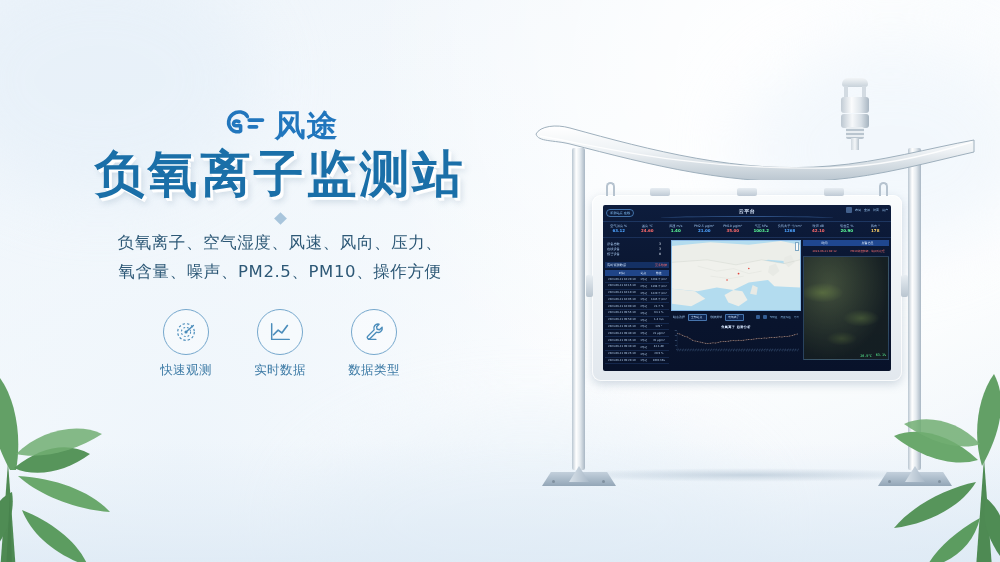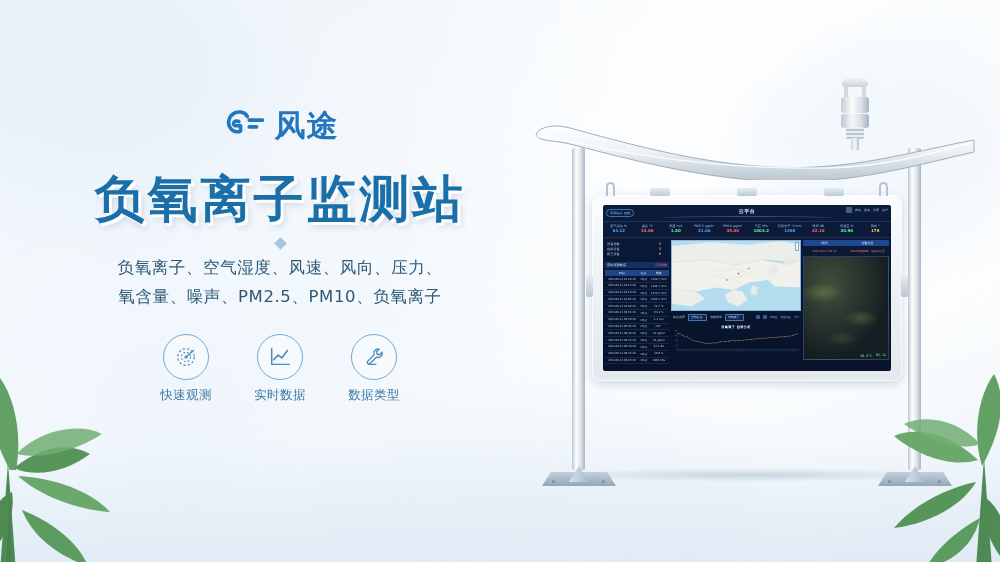--- a/index.html
+++ b/index.html
@@ -26,21 +26,21 @@
   .floor-shade {
     position:absolute; left:0; right:0; bottom:0; height:120px;
     background:linear-gradient(to bottom, rgba(223,235,246,0) 0%, rgba(219,232,244,.75) 100%);
   }
 
   
   .left-col {
     position:absolute; left:0; top:108px; width:560px;
     display:flex; flex-direction:column; align-items:center;
   }
-  .brand { display:flex; align-items:center; gap:9px; margin-bottom:29px; }
+  .brand { display:flex; align-items:center; gap:9px; margin-bottom:4px; }
   .brand-mark { width:44px; height:34px; display:block; }
   .brand-name {
     font-size:31px; font-weight:700; color:#2176bd; letter-spacing:1px;
     line-height:1; font-family:"DejaVu Sans","Liberation Sans",sans-serif;
   }
 
   .headline {
     font-size:50px; font-weight:700; color:#1a6fa8;
     letter-spacing:3px; line-height:1.12;
     font-family:"DejaVu Sans","Liberation Sans",sans-serif;
@@ -287,21 +287,21 @@
       </span>
       <span class="brand-name">风途</span>
     </div>
 
     <div class="headline">负氧离子监测站</div>
 
     <div class="divider-dot"></div>
 
     <div class="subtitle">
       <div>负氧离子、空气湿度、风速、风向、压力、</div>
-      <div>氧含量、噪声、PM2.5、PM10、负氧离子</div>
+      <div>氧含量、噪声、PM2.5、PM10、操作方便</div>
     </div>
 
     <div class="features">
 
       <div class="feature">
         <span class="feature-circle">
           <svg viewBox="0 0 26 26" width="24" height="24" aria-hidden="true">
             <circle cx="13" cy="13" r="9" fill="none" stroke="#4b8dbb" stroke-width="1.3" stroke-dasharray="2.6 2.2"></circle>
             <circle cx="13" cy="13" r="5" fill="none" stroke="#4b8dbb" stroke-width="1.1" stroke-dasharray="2 2"></circle>
             <circle cx="13" cy="13" r="1.7" fill="#4b8dbb"></circle>

